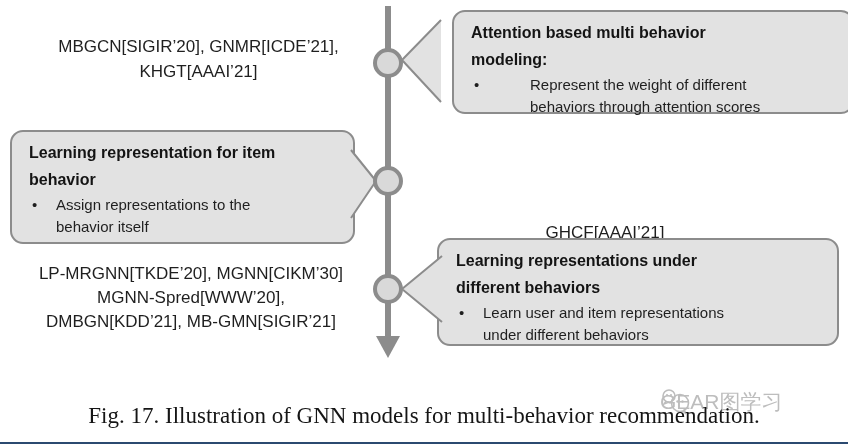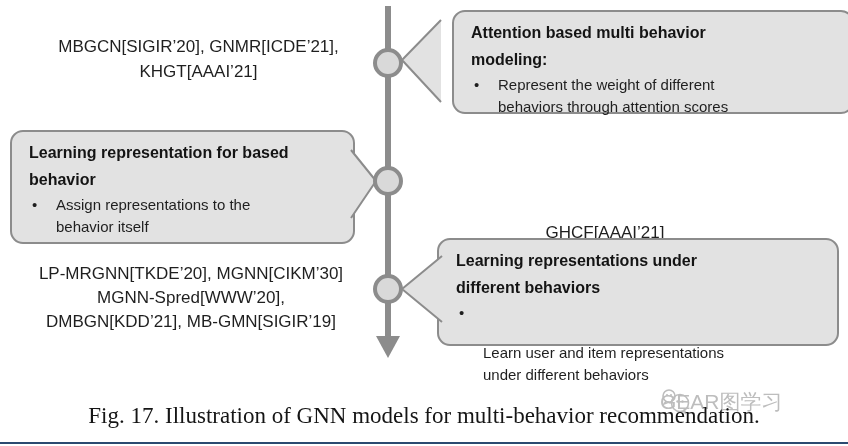--- a/index.html
+++ b/index.html
@@ -20,27 +20,27 @@
   
   .callout{
     position:absolute;background:#e2e2e2;border:2px solid #8c8c8c;border-radius:13px;
     box-sizing:border-box;padding:7px 14px 6px 17px;z-index:2;
   }
   .callout .title{font-weight:bold;font-size:16px;line-height:27px;color:#141414;}
   .bullet-row{display:flex;font-size:15px;line-height:22px;color:#1f1f1f;margin-top:1px;}
   .bullet-row .marker{width:24px;flex:0 0 24px;text-align:left;padding-left:3px;}
   .callout-1{left:452px;top:10px;width:402px;height:104px;}
   .callout-1 .title{max-width:292px;}
-  .callout-1 .btext{max-width:262px;}
+  .callout-1 .btext{max-width:262px;margin-left:32px;}
   .callout-2{left:10px;top:130px;width:345px;height:114px;}
   .callout-2 .title{max-width:296px;}
   .callout-2 .btext{max-width:232px;}
   .callout-3{left:437px;top:238px;width:402px;height:108px;}
   .callout-3 .title{max-width:302px;}
-  .callout-3 .btext{max-width:277px;margin-top:40px;}
+  .callout-3 .btext{max-width:277px;}
 
   
   .caption{
     position:absolute;left:0;top:403px;width:848px;text-align:center;
     font-family:"Liberation Serif",serif;font-size:23px;color:#151515;z-index:1;
   }
 
   
   .watermark{
     position:absolute;left:660px;top:388px;display:flex;align-items:center;gap:4px;
@@ -65,33 +65,33 @@
     <span>KHGT[AAAI’21]</span>
   </div>
 
   <div class="models models-mid">
     <span>GHCF[AAAI’21]</span>
   </div>
 
   <div class="models models-bot">
     <span>LP-MRGNN[TKDE’20], MGNN[CIKM’30]</span>
     <span>MGNN-Spred[WWW’20],</span>
-    <span>DMBGN[KDD’21], MB-GMN[SIGIR’19]</span>
+    <span>DMBGN[KDD’21], MB-GMN[SIGIR’21]</span>
   </div>
 
   <div class="callout callout-1">
     <div class="title">Attention based multi behavior modeling:</div>
     <div class="bullet-row">
       <span class="marker">•</span>
       <span class="btext">Represent the weight of different behaviors through attention scores</span>
     </div>
   </div>
 
   <div class="callout callout-2">
-    <div class="title">Learning representation for based behavior</div>
+    <div class="title">Learning representation for item behavior</div>
     <div class="bullet-row">
       <span class="marker">•</span>
       <span class="btext">Assign representations to the behavior itself</span>
     </div>
   </div>
 
   <div class="callout callout-3">
     <div class="title">Learning representations under different behaviors</div>
     <div class="bullet-row">
       <span class="marker">•</span>

